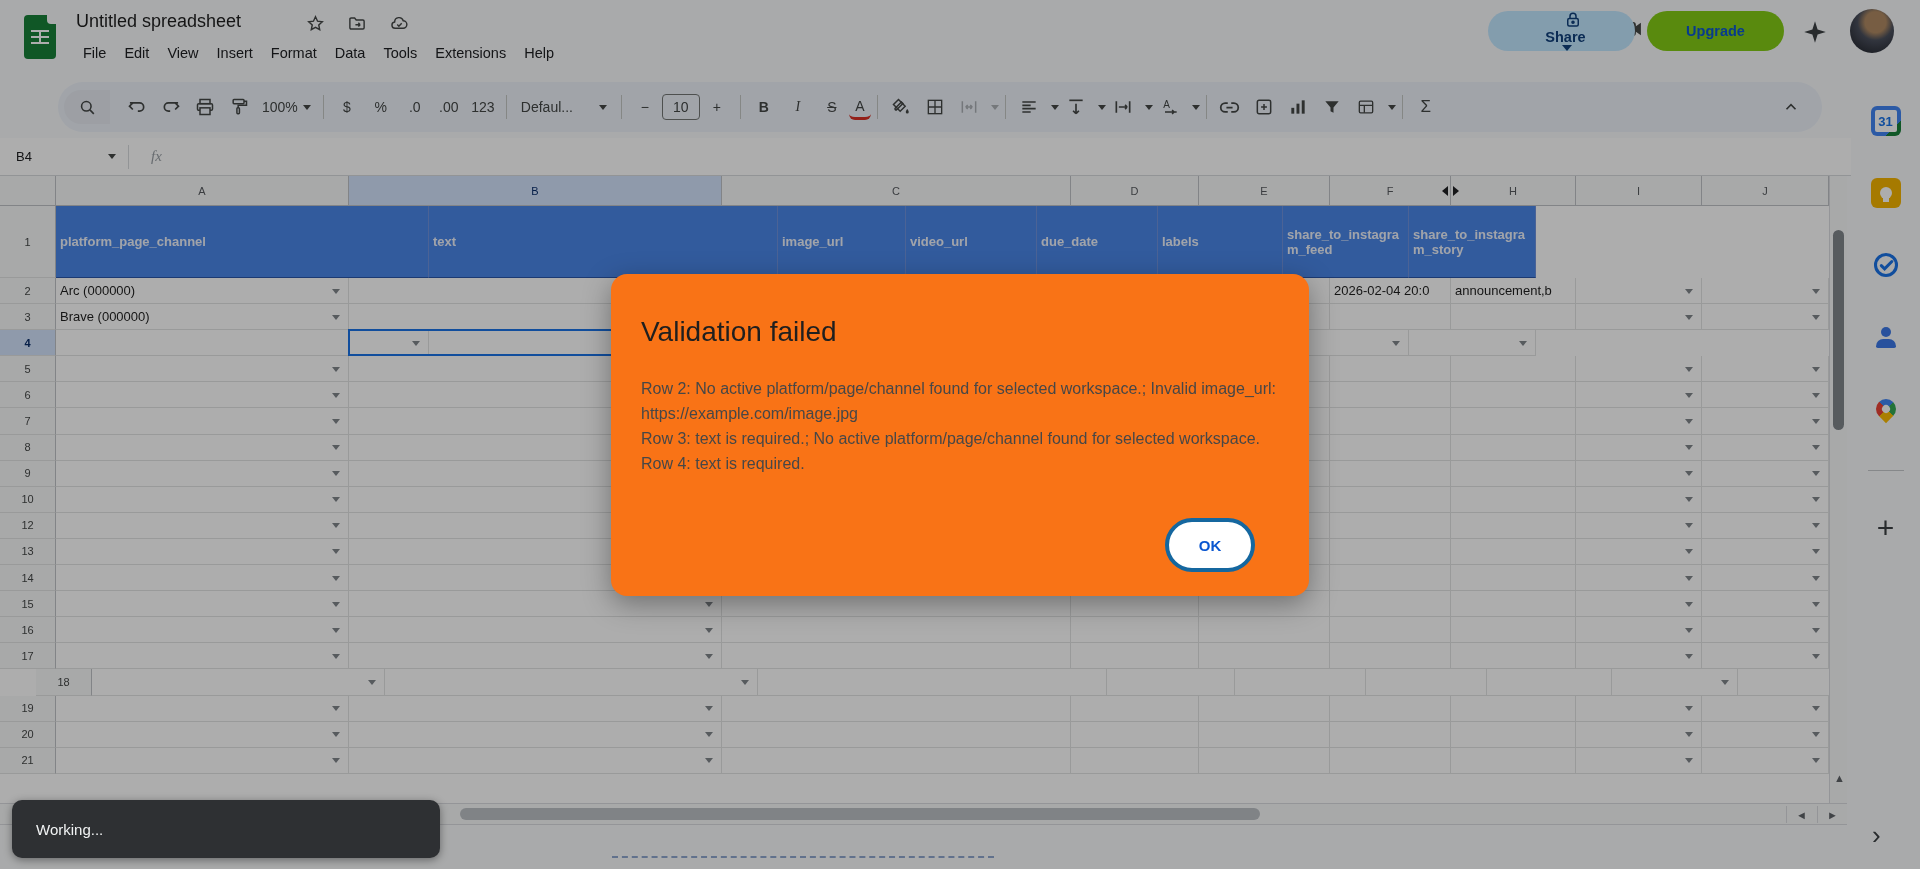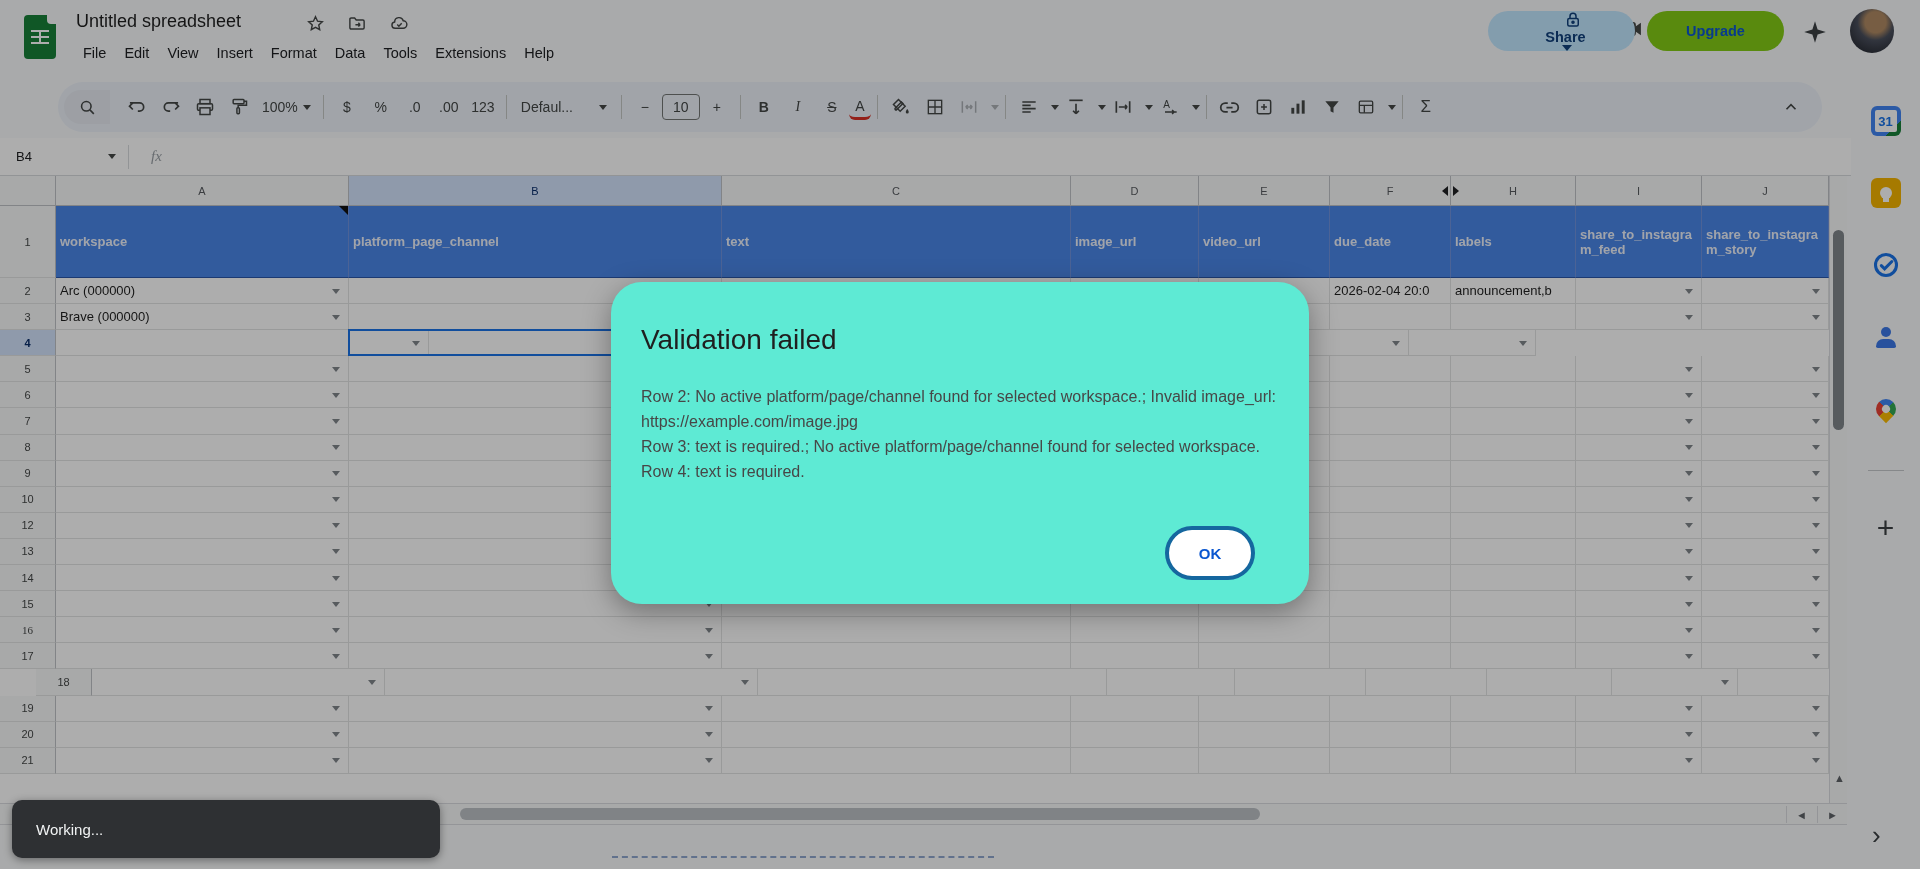--- a/index.html
+++ b/index.html
@@ -87,21 +87,21 @@
     background:conic-gradient(#4285f4 0 25%, #34a853 25% 50%, #fbbc04 50% 75%, #ea4335 75%); position:relative; }
   #icon-maps:after { content:""; position:absolute; left:6px; top:6px; width:8px; height:8px; background:#fff; border-radius:50%; }
   .sp-divider { width:36px; border-top:1px solid #c6c9cc; margin-top:46px; }
   #sp-plus { font-size:30px; color:#3c4043; margin-top:40px; font-weight:normal; }
   #collapse-chevron { position:absolute; left:1872px; top:820px; font-size:26px; color:#3c4043; }
 
   
   #scrim { position:absolute; inset:0; background:rgba(0,0,0,0.32); z-index:10; }
   #ants { position:absolute; left:612px; top:856px; width:382px; border-top:2px dashed #8fa7cf; z-index:5; }
 
-  #dialog { position:absolute; left:611px; top:274px; width:698px; height:322px; background:#5eead4; border-radius:31px; z-index:20; box-shadow:0 8px 28px rgba(0,0,0,.35); padding:32px 30px 0 30px;margin-top:8px; }
+  #dialog { position:absolute; left:611px; top:274px; width:698px; height:322px; background:#f97316; border-radius:16px; z-index:20; box-shadow:0 8px 28px rgba(0,0,0,.35); padding:32px 30px 0 30px; }
   #dialog-title { font-size:28px; color:#1f1f1f; margin-top:10px; }
   #dialog-body { margin-top:28px; font-size:16px; line-height:25px; color:#474747; width:640px; }
   #dialog-body p { margin:0; }
   #ok-btn { position:absolute; right:54px; bottom:24px; width:90px; height:54px; background:#fff; border:4px solid var(--ok-ring); border-radius:28px; color:#0b57d0; font-size:15px; font-weight:bold; display:flex; align-items:center; justify-content:center; cursor:pointer; }
 
   #toast { position:absolute; left:12px; top:800px; width:428px; height:58px; background:#2e3033; border-radius:10px; z-index:30; display:flex; align-items:center; color:#f1f3f4; font-size:15px; padding-left:24px; box-shadow:0 2px 8px rgba(0,0,0,.4); }
 
   svg { display:block; }
 </style>
 </head>
@@ -350,21 +350,20 @@
       <div class="colhead" style="width: 349px; height: 30px; flex: 0 0 auto;">C</div>
       <div class="colhead" style="width: 128px; height: 30px; flex: 0 0 auto;">D</div>
       <div class="colhead" style="width: 131px; height: 30px; flex: 0 0 auto;">E</div>
       <div class="colhead" style="width: 121px; height: 30px; flex: 0 0 auto;">F<span class="hidecol-arrow hidecol-left" style="right: 2px;"></span></div>
       <div class="colhead" style="width: 125px; height: 30px; flex: 0 0 auto;">H<span class="hidecol-arrow hidecol-right" style="left: 2px;"></span></div>
       <div class="colhead" style="width: 126px; height: 30px; flex: 0 0 auto;">I</div>
       <div class="colhead" style="width: 127px; height: 30px; flex: 0 0 auto;">J</div>
     </div>
     <div class="grow" style="width: 1829px; height: 72px; flex: 0 0 auto;">
       <div class="gutter" style="width: 56px; height: 72px; flex: 0 0 auto;">1</div>
-      <div class="cell hdrcell" style="width: 293px; height: 72px; flex: 0 0 auto;">workspace<span id="a1-note" style="right: 0px; top: 0px;"></span></div>
       <div class="cell hdrcell" style="width: 373px; height: 72px; flex: 0 0 auto;">platform_page_channel</div>
       <div class="cell hdrcell" style="width: 349px; height: 72px; flex: 0 0 auto;">text</div>
       <div class="cell hdrcell" style="width: 128px; height: 72px; flex: 0 0 auto;">image_url</div>
       <div class="cell hdrcell" style="width: 131px; height: 72px; flex: 0 0 auto;">video_url</div>
       <div class="cell hdrcell" style="width: 121px; height: 72px; flex: 0 0 auto;">due_date</div>
       <div class="cell hdrcell" style="width: 125px; height: 72px; flex: 0 0 auto;">labels</div>
       <div class="cell hdrcell" style="width: 126px; height: 72px; flex: 0 0 auto;">share_to_instagram_feed</div>
       <div class="cell hdrcell" style="width: 127px; height: 72px; flex: 0 0 auto;">share_to_instagram_story</div>
     </div>
     <div class="grow" style="width: 1829px; height: 26.1px; flex: 0 0 auto;">
@@ -623,21 +622,21 @@
       <div class="cell" style="width: 131px; height: 26.1px; flex: 0 0 auto;"></div>
       <div class="cell" style="width: 121px; height: 26.1px; flex: 0 0 auto;"></div>
       <div class="cell" style="width: 125px; height: 26.1px; flex: 0 0 auto;"></div>
       <div class="cell" style="width: 126px; height: 26.1px; flex: 0 0 auto;">
         <span class="dd"></span>
       </div>
       <div class="cell" style="width: 127px; height: 26.1px; flex: 0 0 auto;">
         <span class="dd"></span>
       </div>
     </div>
-    <div class="grow" style="width: 1829px; height: 26.1px; flex: 0 0 auto; font-family: Liberation Serif, serif;">
+    <div class="grow" style="width: 1829px; height: 26.1px; flex: 0 0 auto;">
       <div class="gutter" style="width: 56px; height: 26.1px; flex: 0 0 auto;">16</div>
       <div class="cell" style="width: 293px; height: 26.1px; flex: 0 0 auto;">
         <span class="dd"></span>
       </div>
       <div class="cell" style="width: 373px; height: 26.1px; flex: 0 0 auto;">
         <span class="dd"></span>
       </div>
       <div class="cell" style="width: 349px; height: 26.1px; flex: 0 0 auto;"></div>
       <div class="cell" style="width: 128px; height: 26.1px; flex: 0 0 auto;"></div>
       <div class="cell" style="width: 131px; height: 26.1px; flex: 0 0 auto;"></div>

